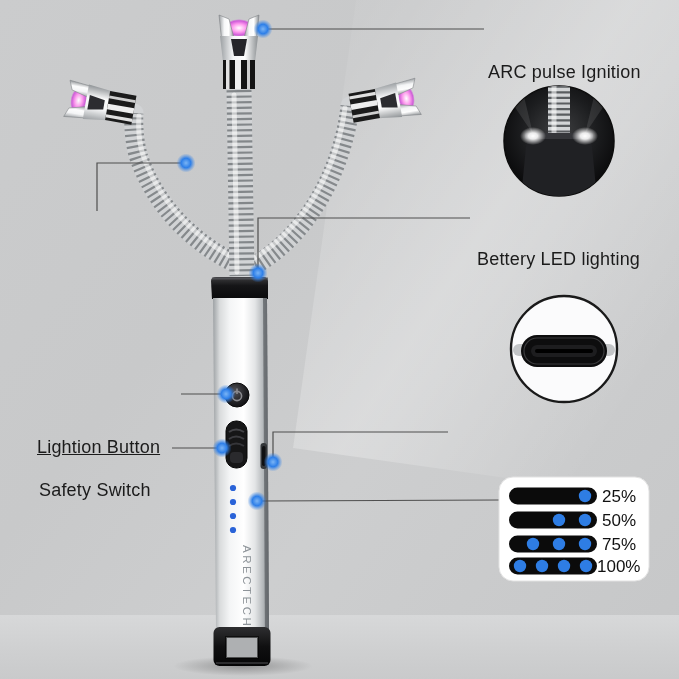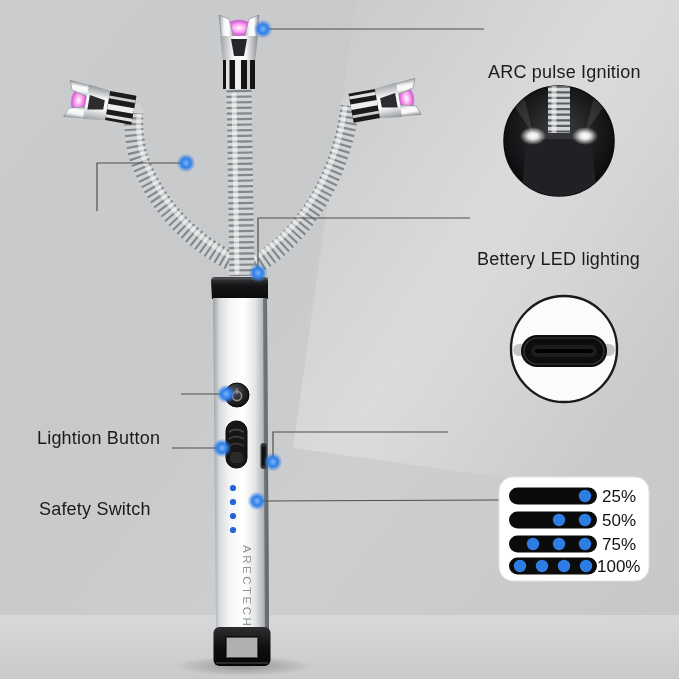--- a/index.html
+++ b/index.html
@@ -239,15 +239,15 @@
           <circle cx="564" cy="566" r="6.2" fill="#2e7de4"></circle>
           <circle cx="542" cy="566" r="6.2" fill="#2e7de4"></circle>
           <circle cx="520" cy="566" r="6.2" fill="#2e7de4"></circle>
           <text x="597" y="572" font-size="17" fill="#111">100%</text>
         </g>
     </g>
   </svg>
 
   <div class="label" style="left:488px;top:19px;">ARC pulse Ignition</div>
   <div class="label" style="left:477px;top:206px;">Bettery LED lighting</div>
-  <div class="label" style="left:37px;top:385px;">Lightion Button</div>
-  <div class="label" style="left:39px;top:456px;">Safety Switch</div>
+  <div class="label" style="left:37px;top:394px;text-decoration:underline;">Lightion Button</div>
+  <div class="label" style="left:39px;top:437px;">Safety Switch</div>
 </div>
 
 </body></html>

